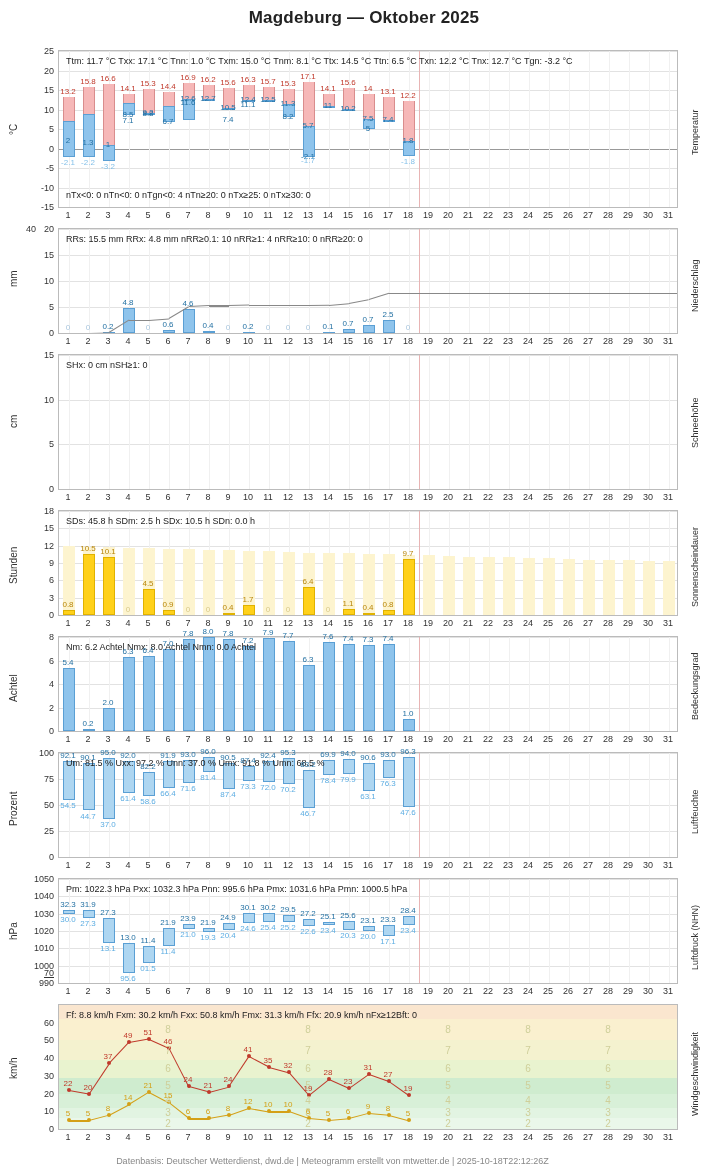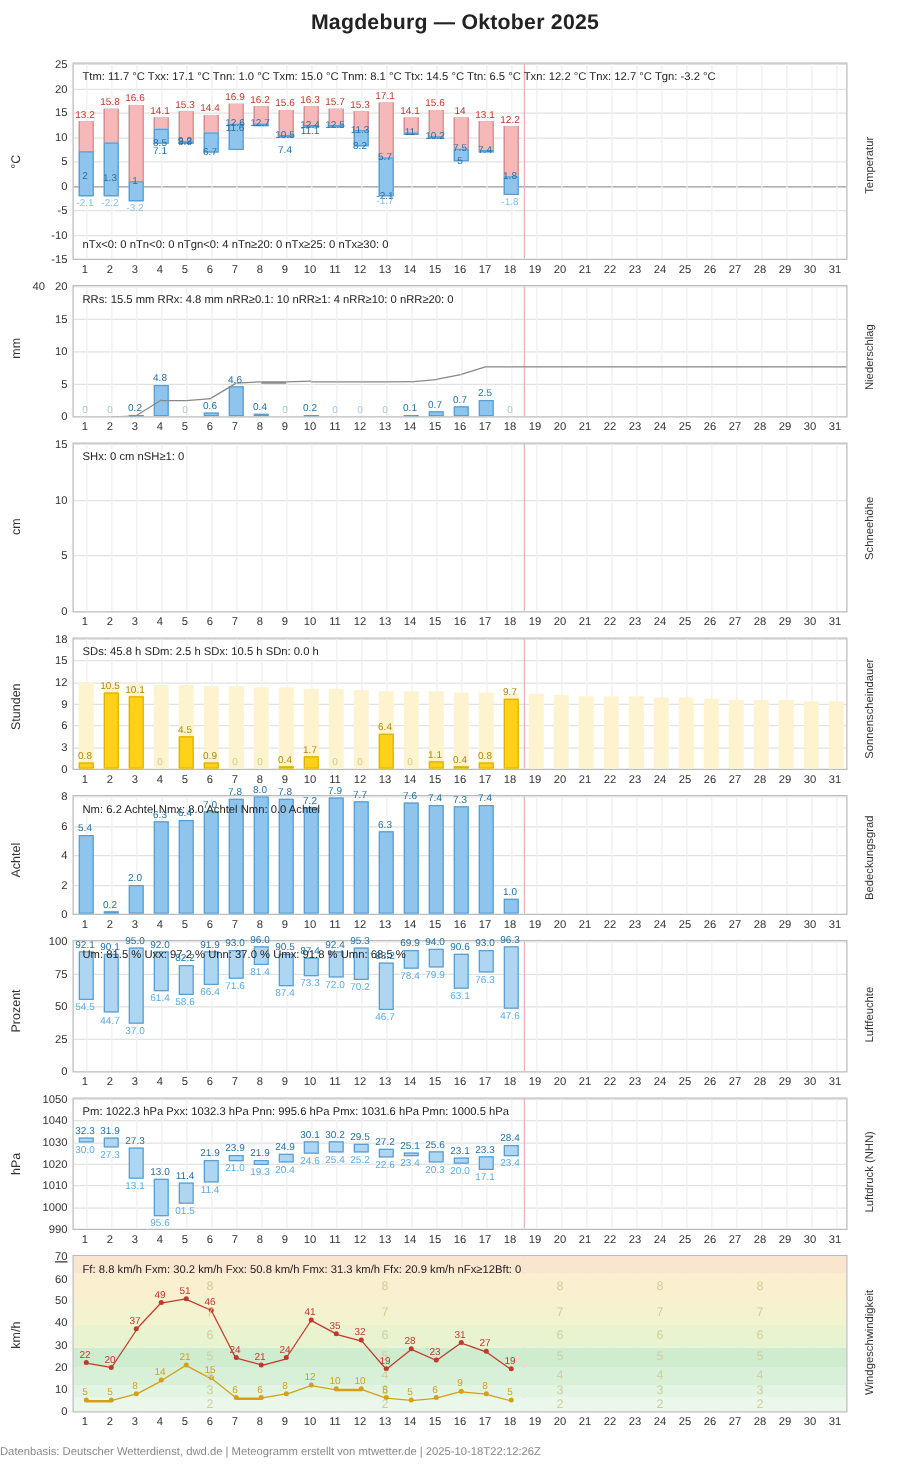--- a/index.html
+++ b/index.html
@@ -1,20 +1,20 @@
 <!DOCTYPE html>
 <html><head>
 <meta charset="utf-8">
 <style>
   html,body{margin:0;padding:0;}
   body{width:728px;height:1175px;background:#ffffff;font-family:"Liberation Sans",sans-serif;color:#222;}
   .page{position:relative;width:728px;height:1175px;}
   .title{position:absolute;left:0;top:8px;width:728px;text-align:center;font-size:17px;font-weight:bold;letter-spacing:.2px;}
   .subtitle{position:absolute;left:0;top:33px;width:728px;text-align:center;font-size:11px;color:#333;}
-  .footer{position:absolute;left:0;top:1156px;width:665px;font-size:9px;color:#888;}
+  .footer{position:absolute;left:0;top:1156px;width:665px;text-align:center;font-size:9px;color:#888;}
 
   .panel{position:absolute;left:58px;border:1px solid #bbb;background:#fff;box-sizing:border-box;}
   .panel .plot{position:absolute;left:0;top:0;right:0;bottom:0;overflow:hidden;}
   .ylabel{position:absolute;font-size:10px;color:#333;transform:rotate(-90deg);transform-origin:left top;white-space:nowrap;}
   .rlabel{position:absolute;font-size:9px;color:#333;transform:rotate(-90deg);transform-origin:left top;white-space:nowrap;}
   .ytick{position:absolute;right:0;font-size:9px;color:#333;text-align:right;width:40px;transform:translateY(-50%);}
   .xtick{position:absolute;font-size:9px;color:#333;text-align:center;width:18px;transform:translateX(-50%);}
   .gridline{position:absolute;left:0;right:0;height:1px;background:#e2e2e2;}
   .vgrid{position:absolute;top:0;bottom:0;width:1px;background:#f0f0f0;}
   .zeroline{position:absolute;left:0;right:0;height:1px;background:#999;}
@@ -1075,21 +1075,21 @@
           <div class="dot" style="left: 350px; top: 115.143px; background: rgb(212, 160, 23);"></div>
         </div>
       </div>
       <div class="ytick" style="top: 1129px; left: 14px;">0</div>
       <div class="ytick" style="top: 1111.29px; left: 14px;">10</div>
       <div class="ytick" style="top: 1093.57px; left: 14px;">20</div>
       <div class="ytick" style="top: 1075.86px; left: 14px;">30</div>
       <div class="ytick" style="top: 1058.14px; left: 14px;">40</div>
       <div class="ytick" style="top: 1040.43px; left: 14px;">50</div>
       <div class="ytick" style="top: 1022.71px; left: 14px;">60</div>
-      <div class="ytick" style="top: 1005px; left: 14px; text-decoration: underline;">70</div>
+      <div class="ytick" style="top: 973px; left: 14px; text-decoration: underline;">70</div>
       <div class="xtick" style="left: 68px; top: 1132px;">1</div>
       <div class="xtick" style="left: 88px; top: 1132px;">2</div>
       <div class="xtick" style="left: 108px; top: 1132px;">3</div>
       <div class="xtick" style="left: 128px; top: 1132px;">4</div>
       <div class="xtick" style="left: 148px; top: 1132px;">5</div>
       <div class="xtick" style="left: 168px; top: 1132px;">6</div>
       <div class="xtick" style="left: 188px; top: 1132px;">7</div>
       <div class="xtick" style="left: 208px; top: 1132px;">8</div>
       <div class="xtick" style="left: 228px; top: 1132px;">9</div>
       <div class="xtick" style="left: 248px; top: 1132px;">10</div>

